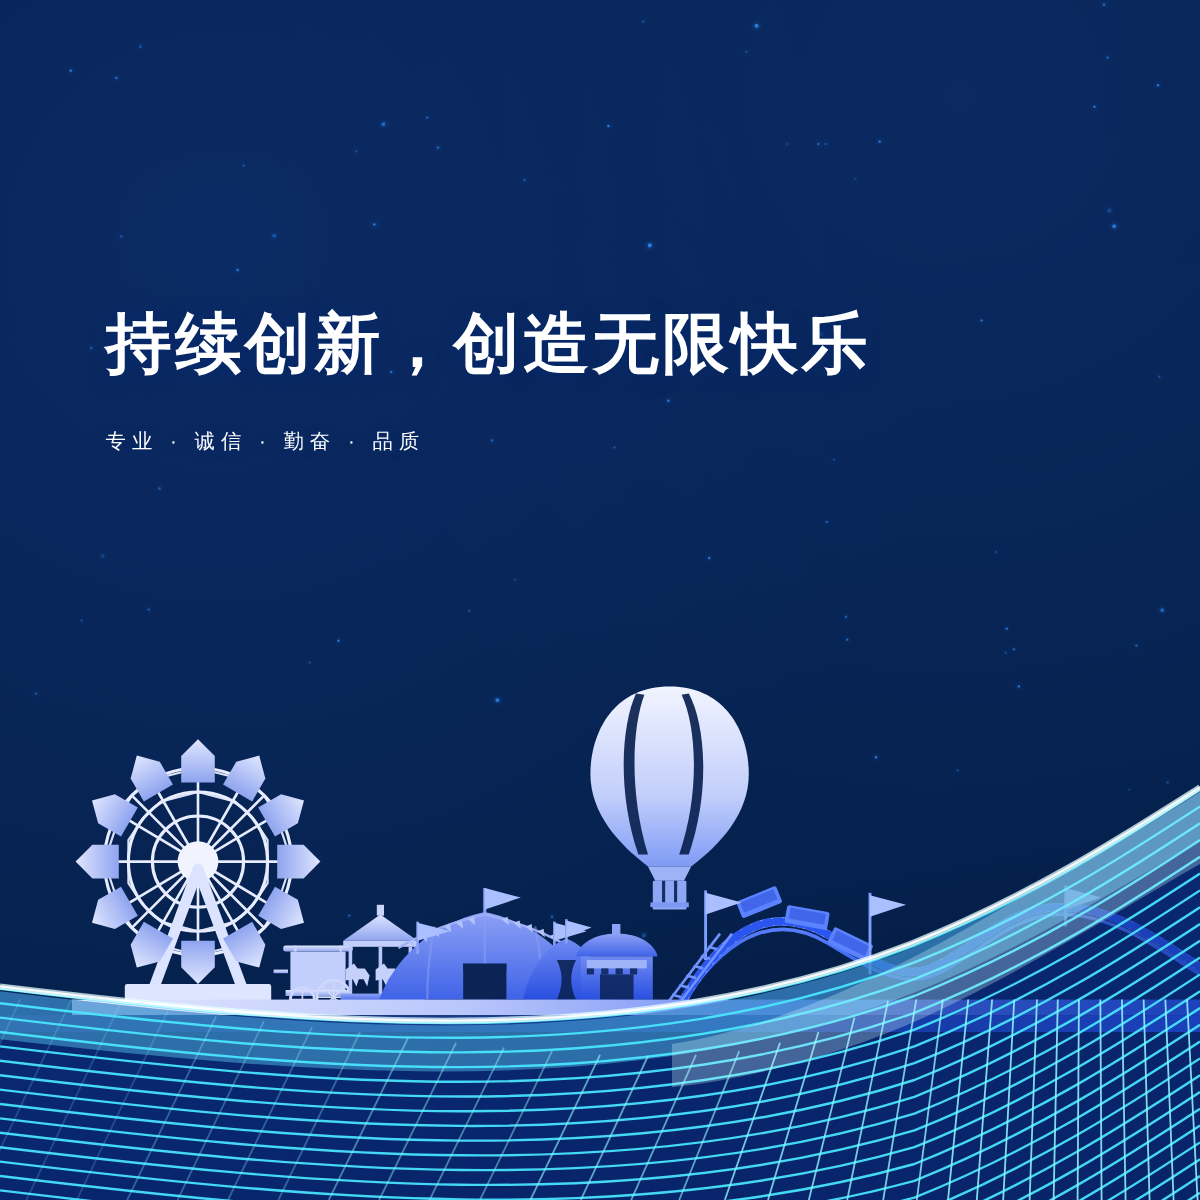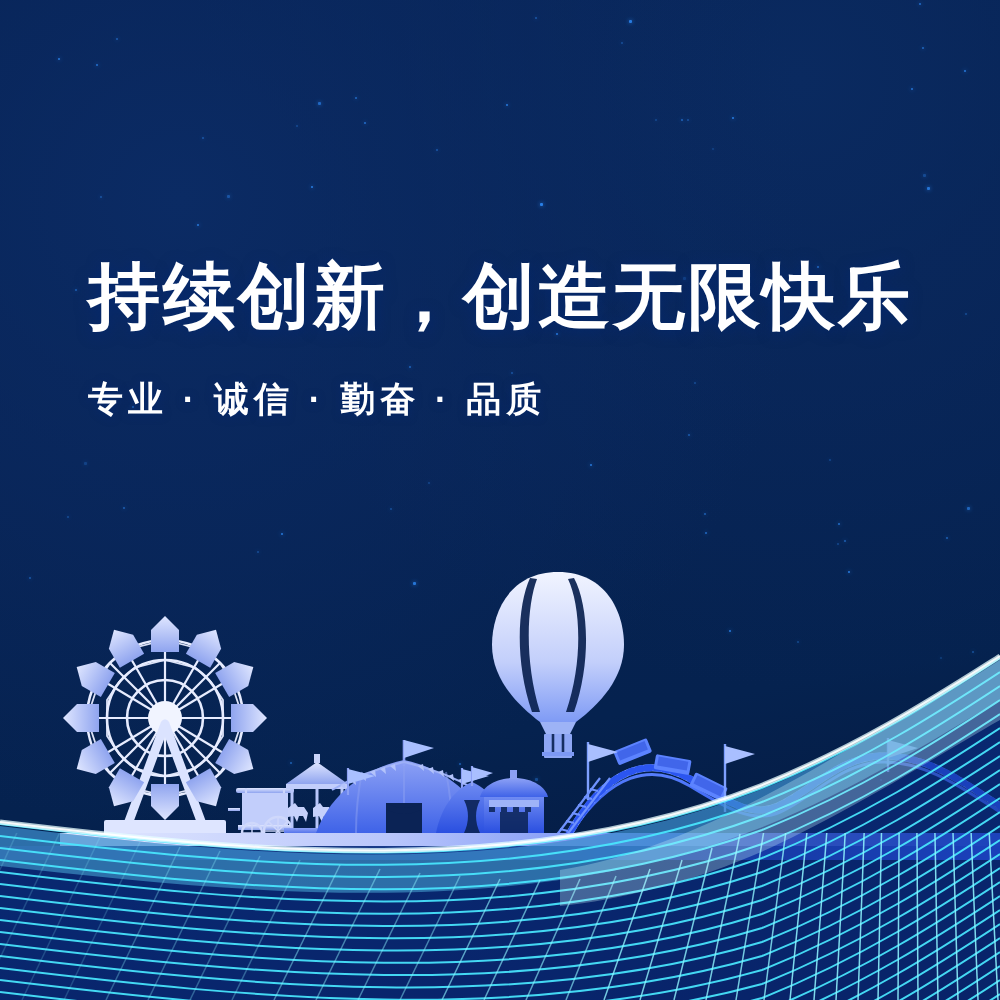--- a/index.html
+++ b/index.html
@@ -9,25 +9,25 @@
     background:
       radial-gradient(circle at 18% 20%, #0b2b64 0%, rgba(11,43,100,0) 55%),
       radial-gradient(circle at 80% 8%, #0a2a60 0%, rgba(10,42,96,0) 50%),
       linear-gradient(170deg,#062050 0%,#072252 40%,#05224f 70%,#04163a 100%);
   }
   .layer{position:absolute;inset:0;}
   #starfield{pointer-events:none;}
   .star{position:absolute;background:#2f8fff;border-radius:1px;box-shadow:0 0 4px #2f8fff;}
   #copy{position:absolute;left:88px;top:255px;width:820px;}
   #headline{
-    margin:0;color:#ffffff;font-size:72px;font-weight:700;letter-spacing:3px;
+    margin:0;color:#ffffff;font-size:55px;font-weight:700;letter-spacing:3px;
     line-height:1.15;text-shadow:0 2px 14px rgba(0,40,120,.65);white-space:nowrap;
   }
   #subline{
-    margin:38px 0 0 0;color:#ffffff;font-size:35px;font-weight:700;letter-spacing:5px;
+    margin:38px 0 0 0;color:#ffffff;font-size:17px;font-weight:400;letter-spacing:5px;
     text-shadow:0 1px 8px rgba(0,40,120,.6);white-space:nowrap;
   }
   svg{display:block;}
 </style>
 </head>
 <body>
 
 <div id="stage">
 
   <div class="layer" id="starfield">

